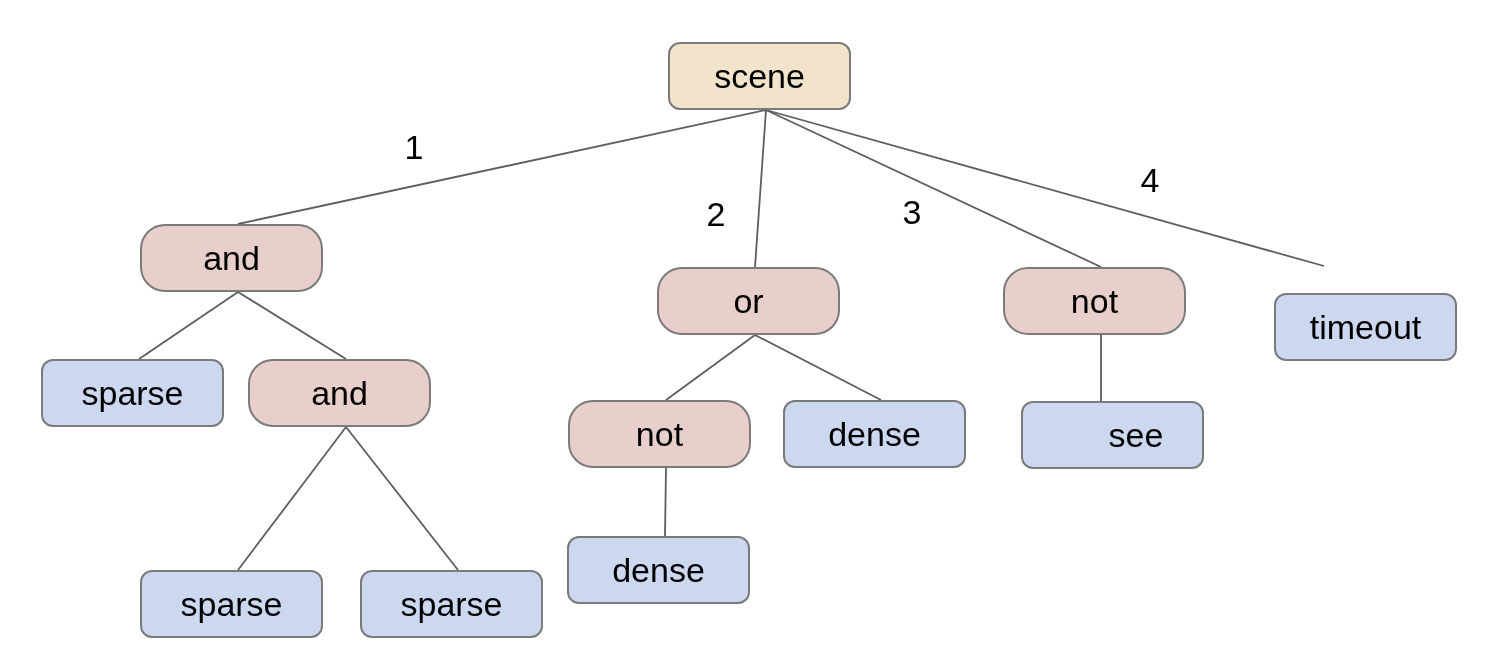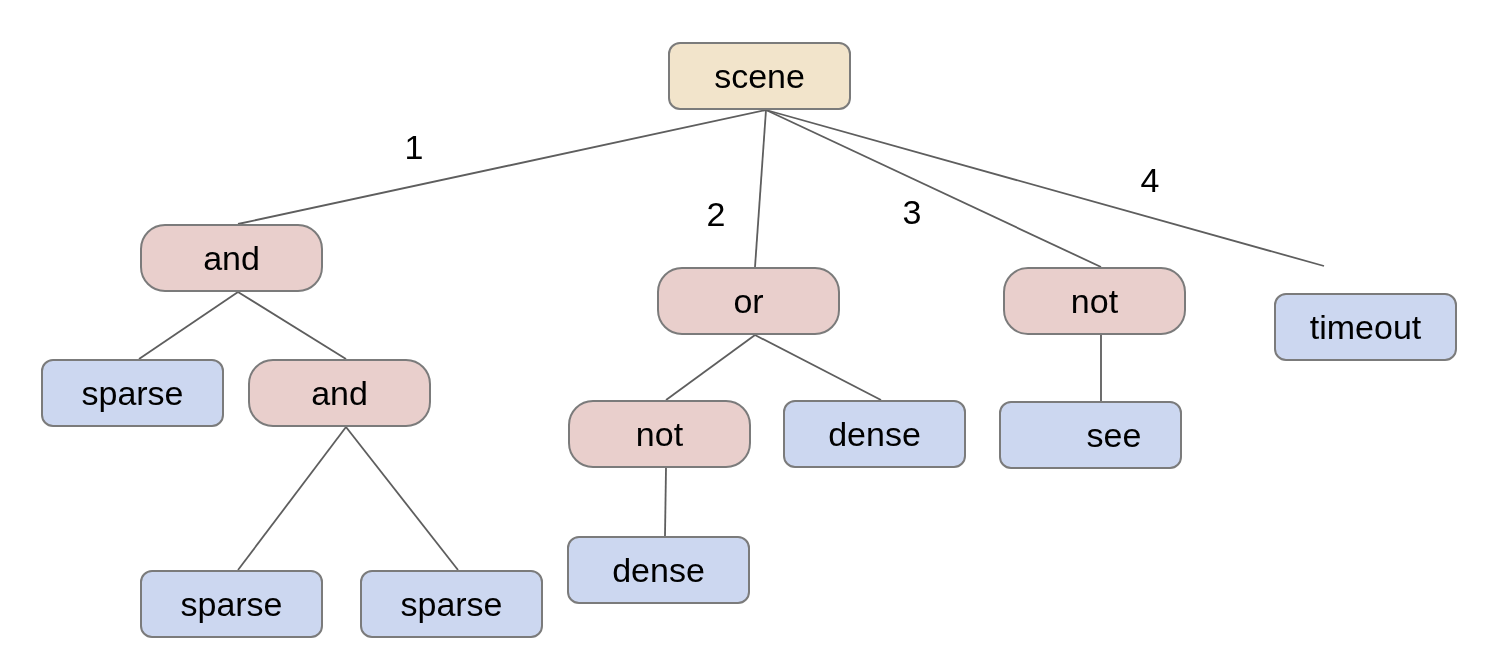--- a/index.html
+++ b/index.html
@@ -80,21 +80,21 @@
   <div class="node op" style="left:248px;  top:359px;">and</div>
   <div class="node leaf" style="left:140px;  top:570px;">sparse</div>
   <div class="node leaf" style="left:360px;  top:570px;">sparse</div>
 
   <div class="node op" style="left:657px;  top:267px;">or</div>
   <div class="node op" style="left:568px;  top:400px;">not</div>
   <div class="node leaf" style="left:783px;  top:400px;">dense</div>
   <div class="node leaf" style="left:567px;  top:536px;">dense</div>
 
   <div class="node op" style="left:1003px; top:267px;">not</div>
-  <div class="node leaf" style="left:999px; top:401px;padding-left:47px;">see</div>
+  <div class="node leaf" style="left:1021px; top:401px;padding-left:47px;">see</div>
 
   <div class="node leaf" style="left:1274px; top:266px;margin-top:27px;">timeout</div>
 
   <div class="edge-label" style="left:414px;  top:147px;">1</div>
   <div class="edge-label" style="left:716px;  top:214px;">2</div>
   <div class="edge-label" style="left:912px;  top:212px;">3</div>
   <div class="edge-label" style="left:1150px; top:180px;">4</div>
 
 </div>
 

